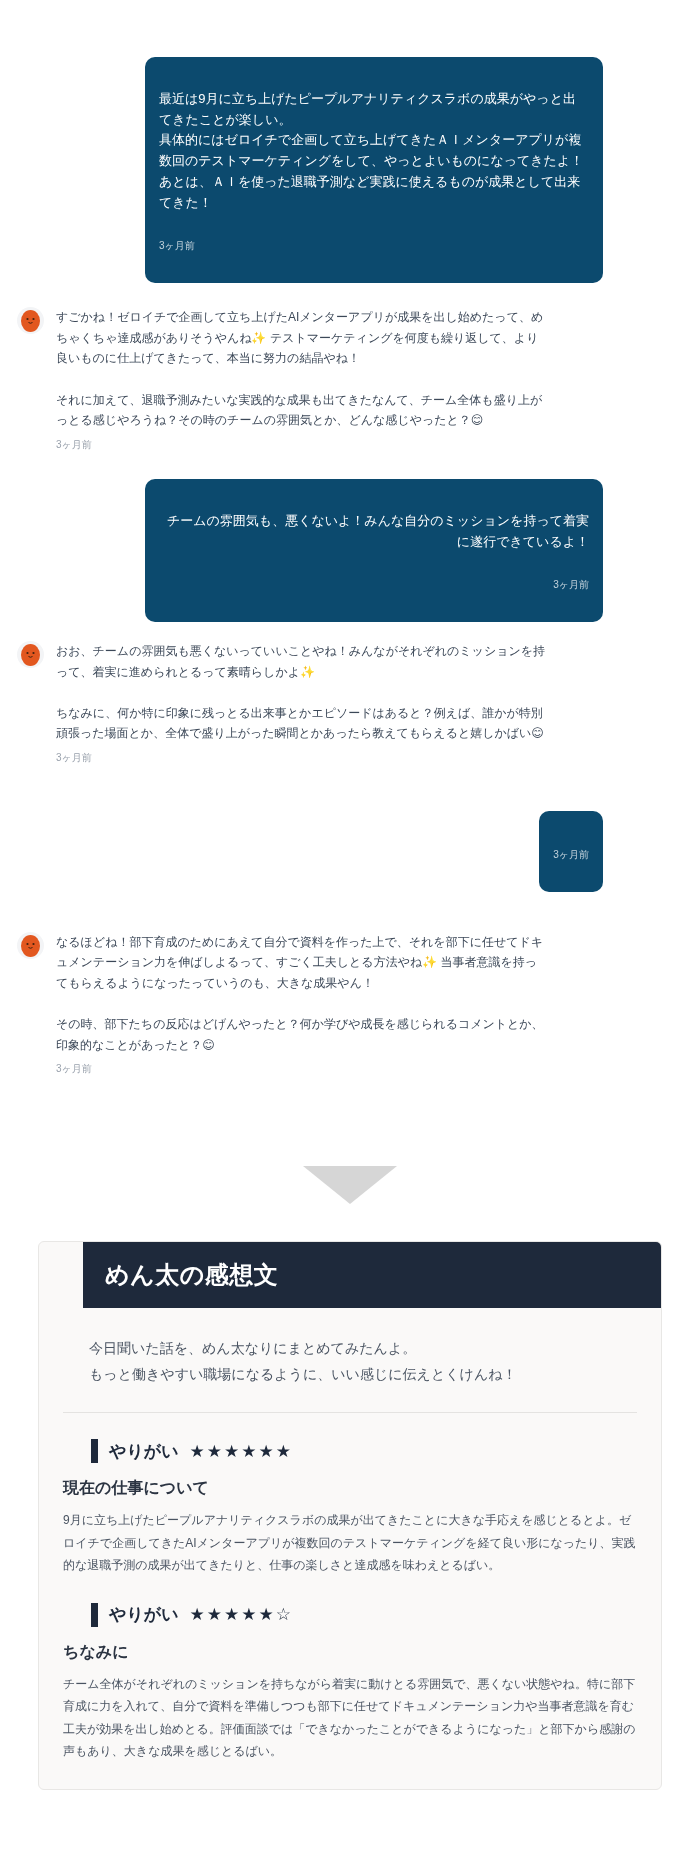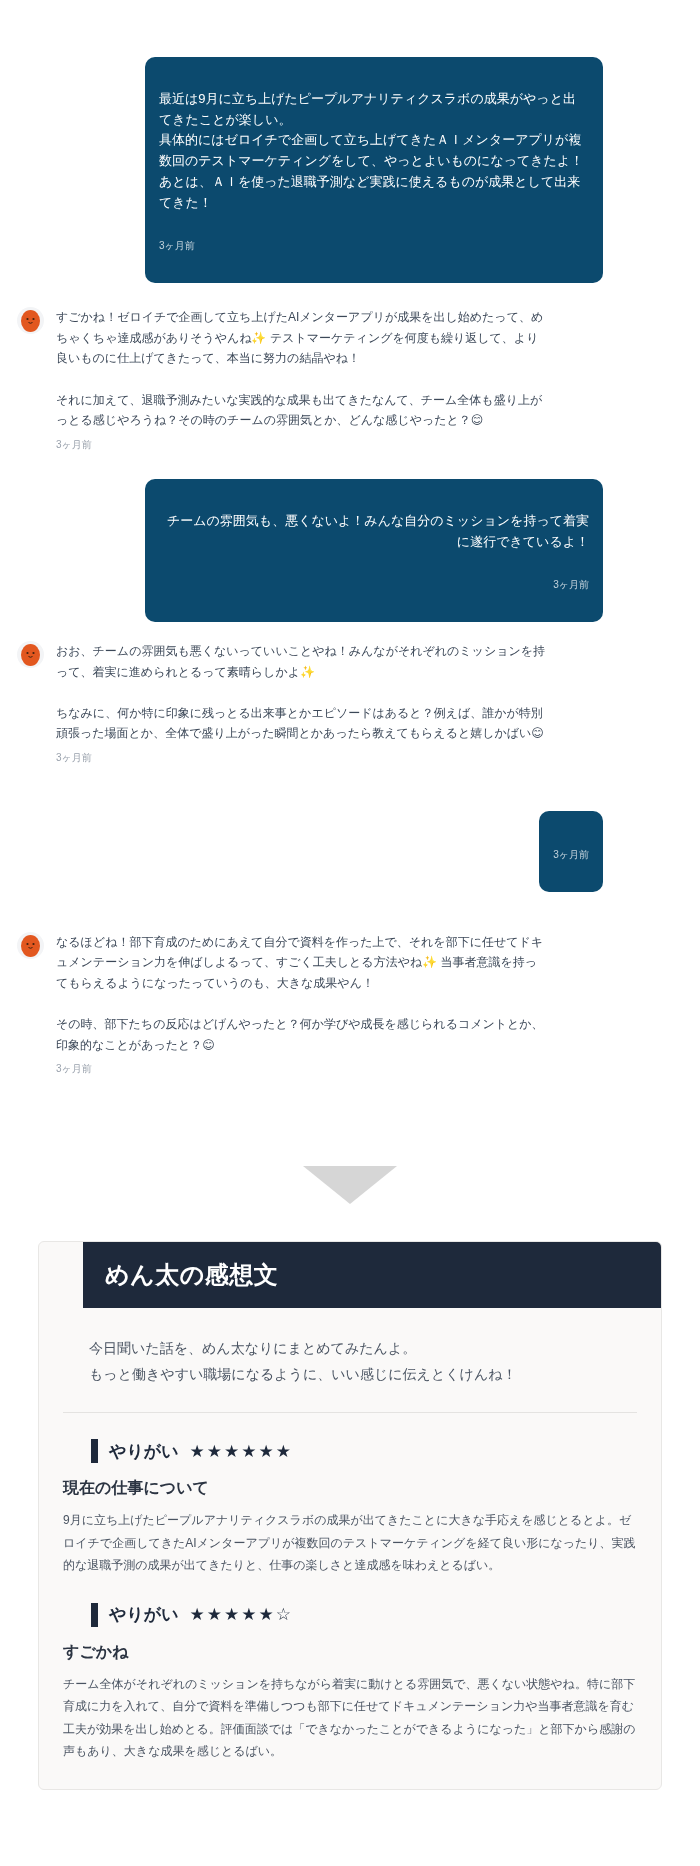--- a/index.html
+++ b/index.html
@@ -206,17 +206,17 @@
       <span class="stars">★★★★★★</span>
     </div>
     <div class="sub-heading">現在の仕事について</div>
     <p class="para">9月に立ち上げたピープルアナリティクスラボの成果が出てきたことに大きな手応えを感じとるとよ。ゼロイチで企画してきたAIメンターアプリが複数回のテストマーケティングを経て良い形になったり、実践的な退職予測の成果が出てきたりと、仕事の楽しさと達成感を味わえとるばい。</p>
 
     <div class="section-heading">
       <span class="bar"></span>
       <span class="label">やりがい</span>
       <span class="stars">★★★★★☆</span>
     </div>
-    <div class="sub-heading">すごかね</div>
+    <div class="sub-heading">ちなみに</div>
     <p class="para">チーム全体がそれぞれのミッションを持ちながら着実に動けとる雰囲気で、悪くない状態やね。特に部下育成に力を入れて、自分で資料を準備しつつも部下に任せてドキュメンテーション力や当事者意識を育む工夫が効果を出し始めとる。評価面談では「できなかったことができるようになった」と部下から感謝の声もあり、大きな成果を感じとるばい。</p>
 
   </div>
 </div>
 
 </body></html>

